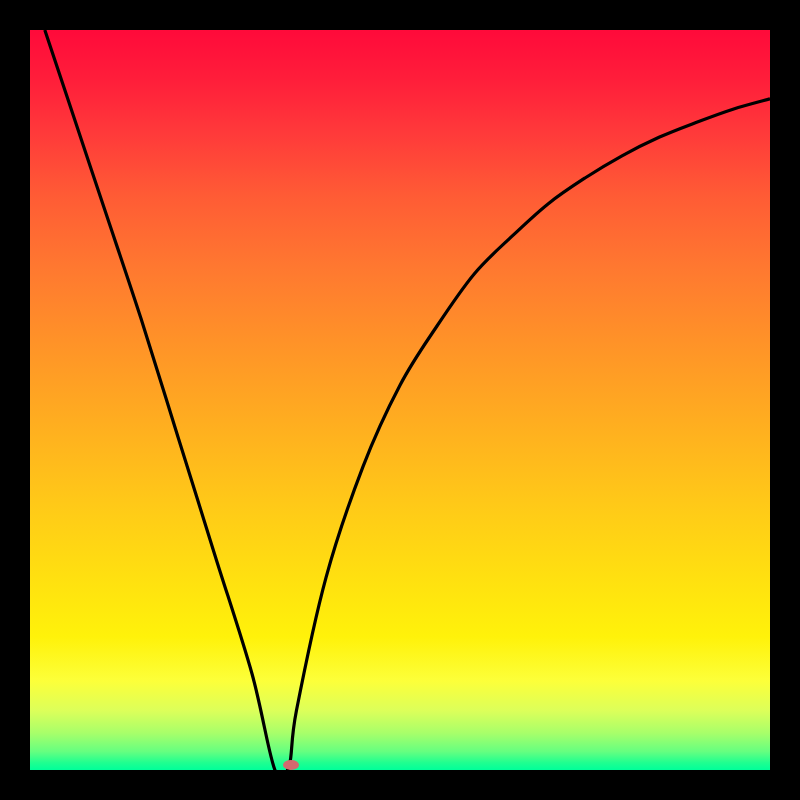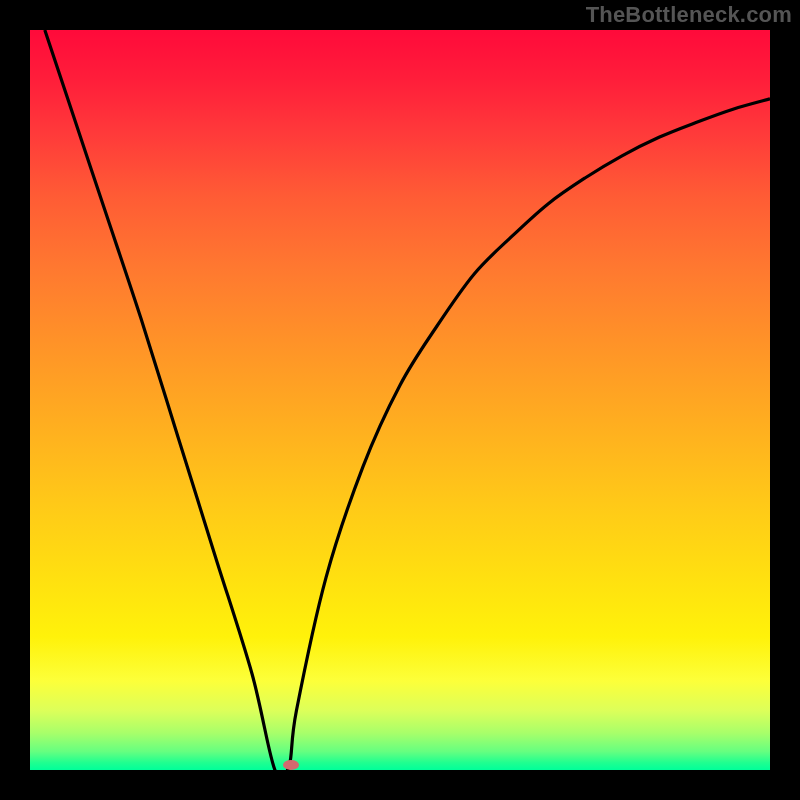--- a/index.html
+++ b/index.html
@@ -67,21 +67,20 @@
     border-radius: 50%;
     background: #d46a6f;
     z-index: 6;
   }
 </style>
 </head>
 <body>
 
 <div class="frame">
 
-  <div class="watermark">TheBottleneck.com</div>
 
   <div class="plot-bg"></div>
 
   <svg class="curve" viewBox="0 0 740 740" preserveAspectRatio="none">
     <path id="curve-path" d="M 14.80 0.00 C 18.50 11.10, 27.13 37.00, 37.00 66.60 C 46.87 96.20, 61.67 140.60, 74.00 177.60 C 86.33 214.60, 98.67 250.37, 111.00 288.60 C 123.33 326.83, 135.67 367.53, 148.00 407.00 C 160.33 446.47, 172.67 485.93, 185.00 525.40 C 197.33 564.87, 212.01 608.03, 222.00 643.80 C 231.99 679.57, 238.77 724.58, 244.94 740.00 C 251.11 755.42, 255.42 746.17, 259.00 736.30 C 262.58 726.43, 260.23 712.25, 266.40 680.80 C 272.57 649.35, 284.90 588.30, 296.00 547.60 C 307.10 506.90, 320.67 468.67, 333.00 436.60 C 345.33 404.53, 357.67 378.63, 370.00 355.20 C 382.33 331.77, 394.67 314.50, 407.00 296.00 C 419.33 277.50, 431.67 259.00, 444.00 244.20 C 456.33 229.40, 468.67 218.92, 481.00 207.20 C 493.33 195.48, 505.67 183.77, 518.00 173.90 C 530.33 164.03, 542.67 156.02, 555.00 148.00 C 567.33 139.98, 579.67 132.58, 592.00 125.80 C 604.33 119.02, 616.67 112.85, 629.00 107.30 C 641.33 101.75, 653.67 97.19, 666.00 92.50 C 678.33 87.81, 690.67 83.13, 703.00 79.18 C 715.33 75.23, 733.83 70.55, 740.00 68.82" stroke="#000" stroke-width="3.2" fill="none"></path>
   </svg>
 
   <div class="minimum-dot" id="min-dot" style="left: 283px; top: 760px; background: rgb(212, 106, 111);"></div>
 
 </div>

